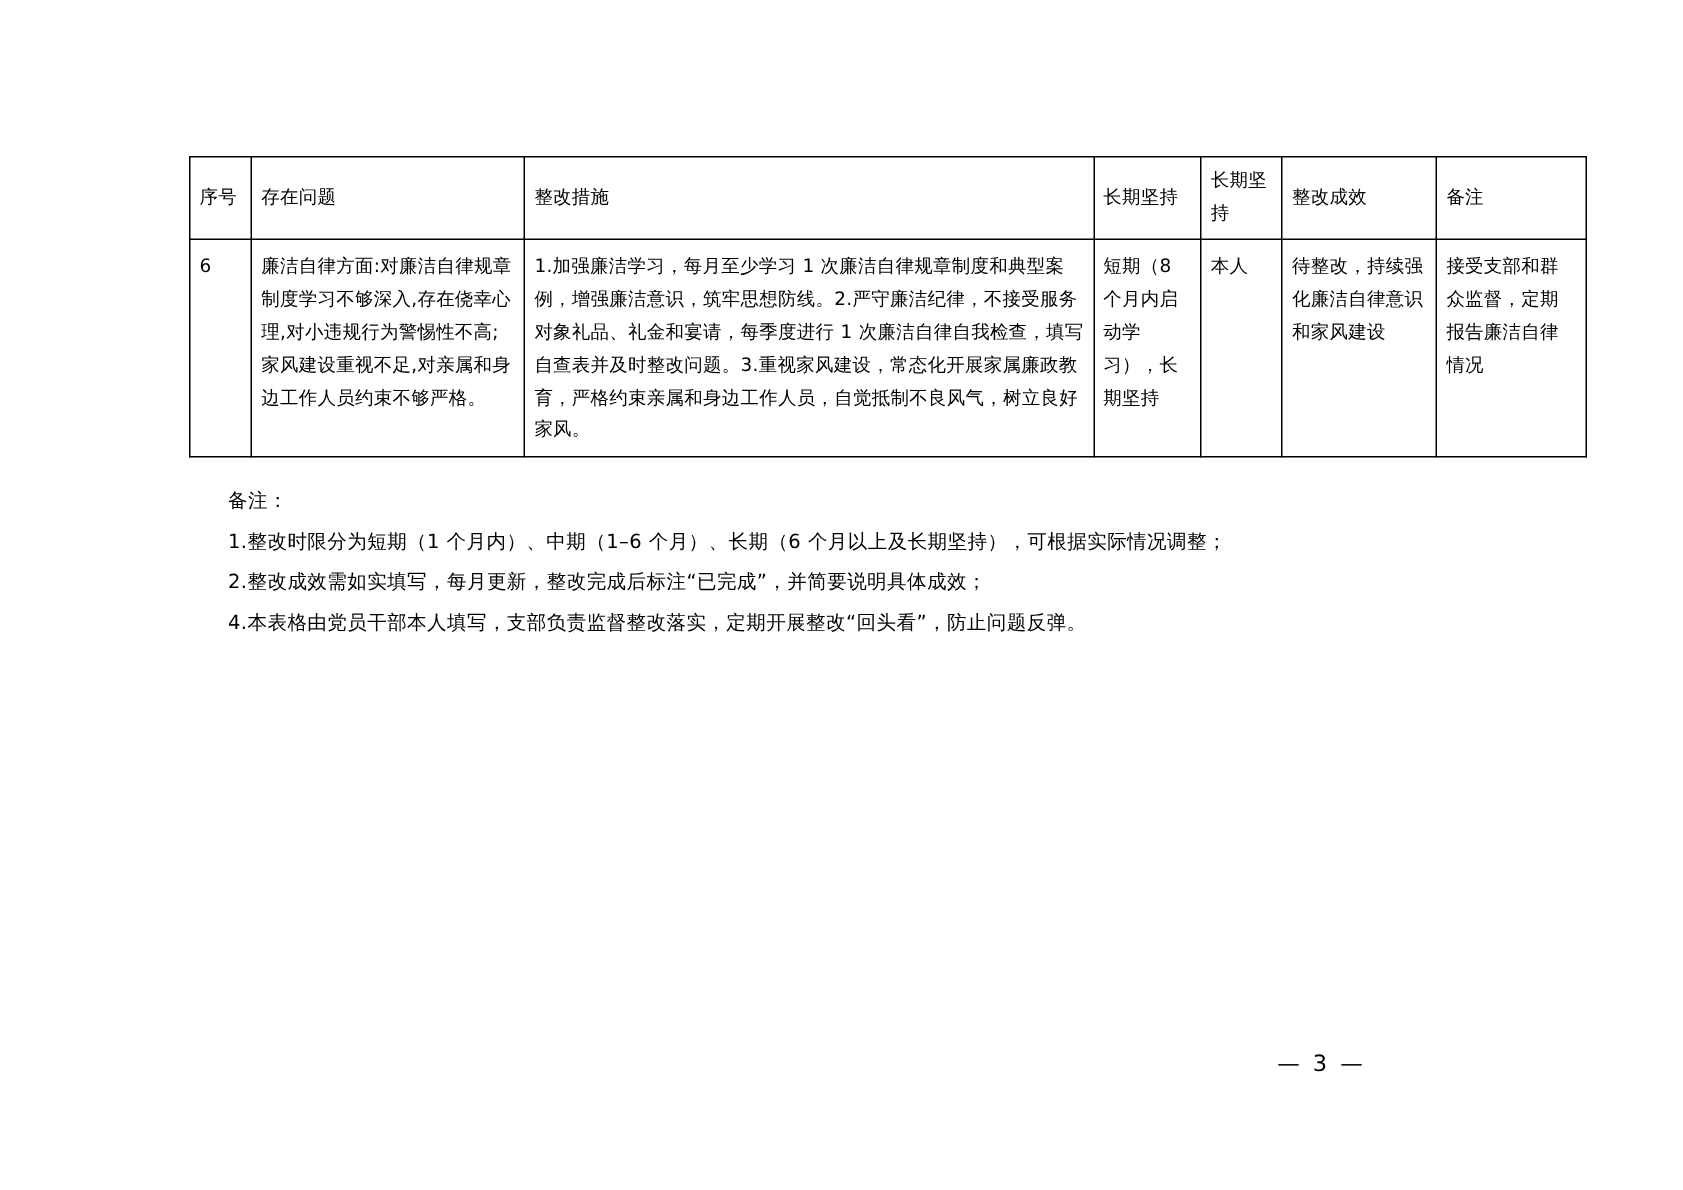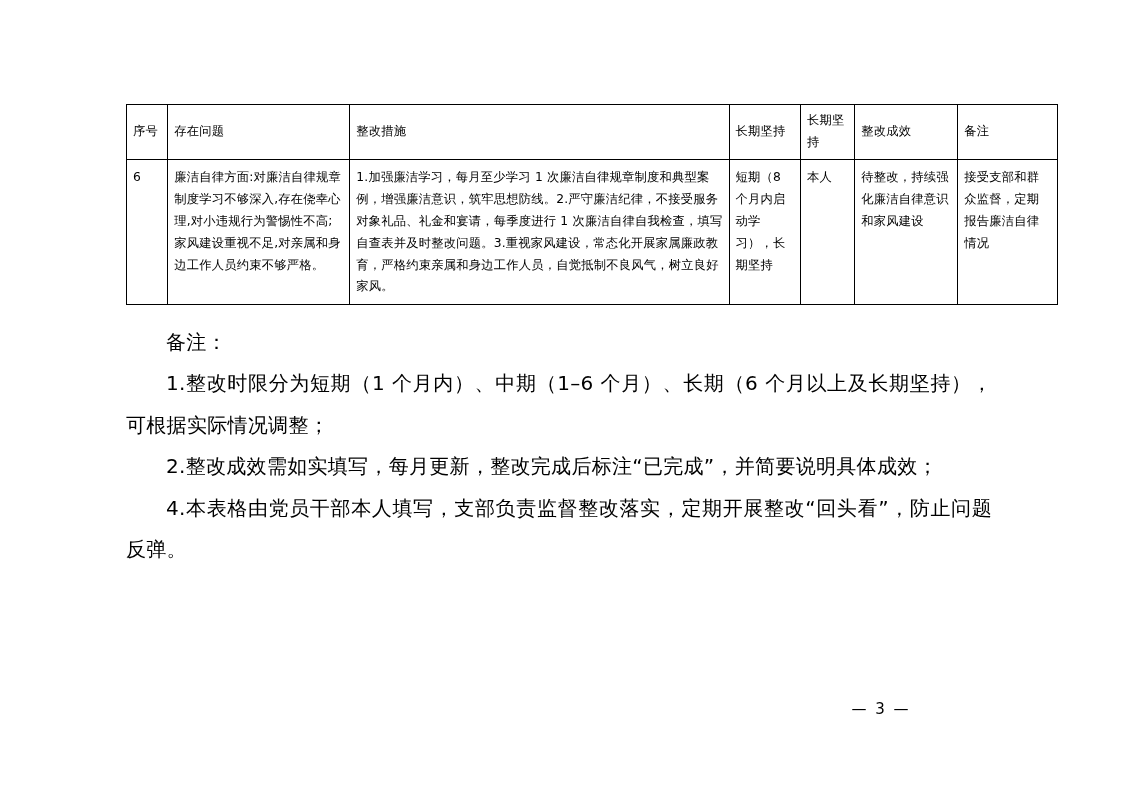--- a/index.html
+++ b/index.html
@@ -74,21 +74,21 @@
   }
 
   .notes {
     position: absolute;
     left: 126px;
     top: 322px;
     width: 866px;
   }
   .notes p {
     margin: 0 0 0 0;
-    font-size: 20px;
+    font-size: 13px;
     line-height: 2.07;
     text-align: justify;
     text-justify: inter-ideograph;
     letter-spacing: 0.3px;
   }
   .indent2 { text-indent: 2em; }
 
   .page-number {
     position: absolute;
     left: 0;

